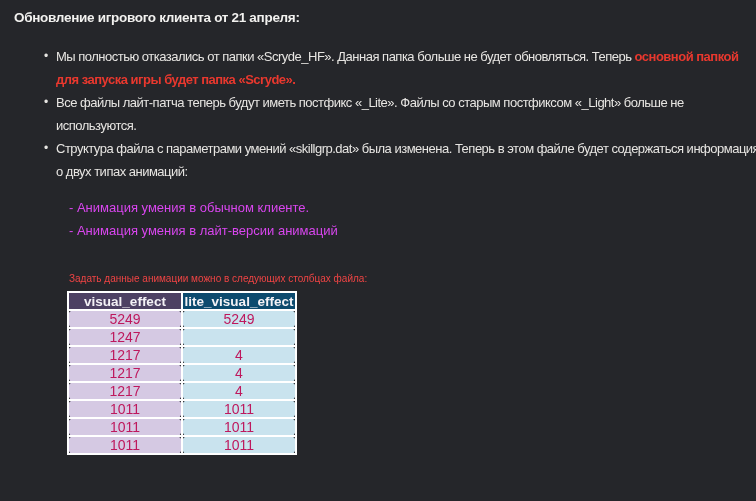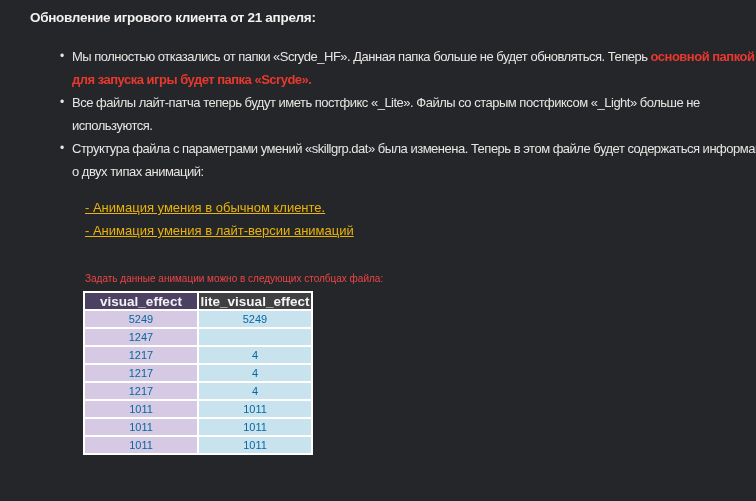--- a/index.html
+++ b/index.html
@@ -8,21 +8,20 @@
     height: 501px;
     background: #25262a;
     font-family: "Liberation Sans", sans-serif;
     overflow: hidden;
   }
   .post {
     width: 695px;
     height: 501px;
     padding: 10px 8px 12px 14px;
     color: #e7e5e2;
-    margin-left: 16px;
   }
   .post-title {
     font-size: 13.5px;
     font-weight: bold;
     color: #f2f1ef;
     letter-spacing: -0.3px;
     line-height: 16px;
   }
   ul.bullet-list {
     list-style: none;
@@ -48,23 +47,22 @@
   .red-text {
     color: #e9382e;
     font-weight: bold;
   }
   .wrap-line { display: block; }
   .notes {
     margin-top: 13px;
     margin-left: 55px;
     font-size: 13px;
     line-height: 23px;
-    color: #eab308;
+    color: #d946ef;
     letter-spacing: 0;
-    text-decoration: underline;
   }
   .table-caption {
     margin-top: 31px;
     margin-left: 55px;
     font-size: 10px;
     color: #ef4444;
   }
   table.effects-table {
     margin-top: 7px;
     margin-left: 53px;
@@ -79,26 +77,27 @@
     text-align: center;
     vertical-align: middle;
     padding: 0;
   }
   table.effects-table th {
     font-size: 13.5px;
     font-weight: bold;
     color: #f4f2f6;
   }
   th.col-visual   { background: #4d4163; }
-  th.col-lite     { background: #404040; }
+  th.col-lite     { background: #0c4a6e; }
   td.col-visual   { background: #d5c9e3; }
   td.col-lite     { background: #c9e3ee; }
   table.effects-table td {
-    font-size: 11px;
-    color: #0369a1;
+    font-size: 14px;
+    color: #be185d;
+    border-radius: 6px;
   }
 </style>
 </head>
 <body>
 
 <div class="post">
 
   <div class="post-title">Обновление игрового клиента от 21 апреля:</div>
 
   <ul class="bullet-list">

